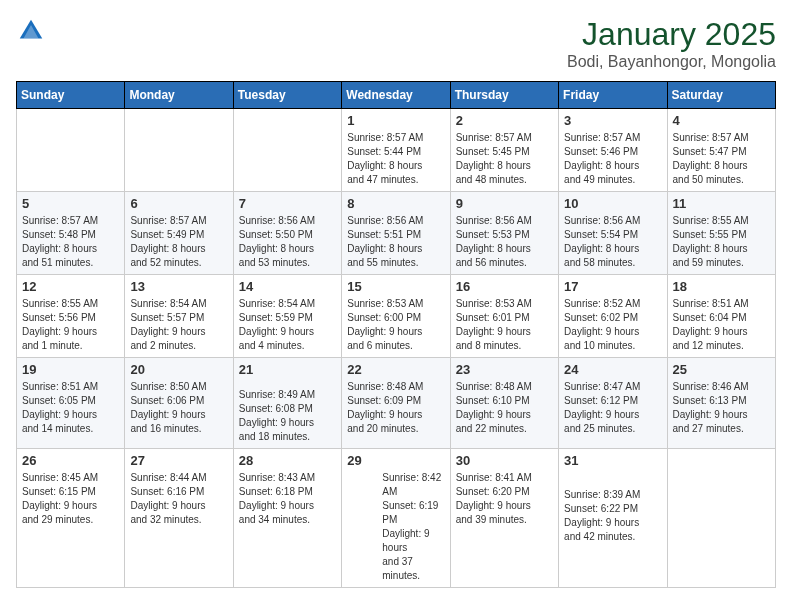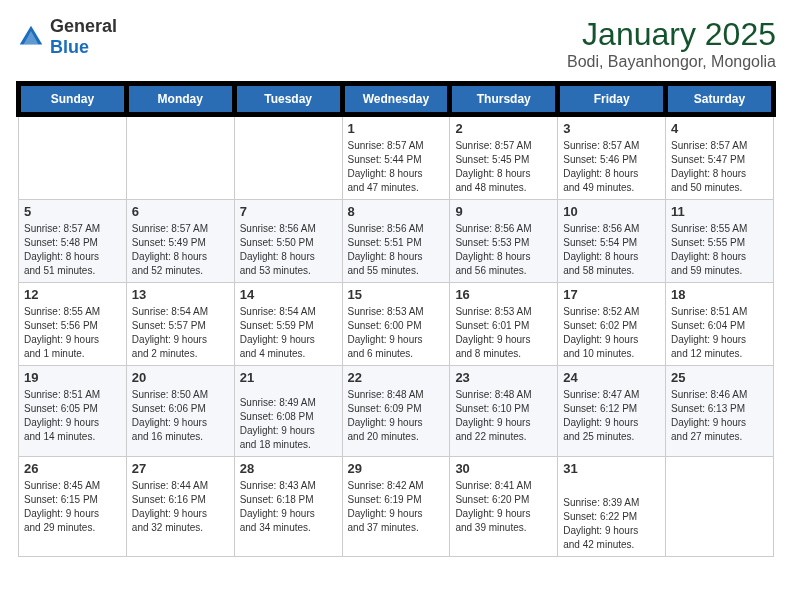--- a/index.html
+++ b/index.html
@@ -34,22 +34,22 @@
     .calendar {
       width: 100%;
       border-collapse: collapse;
     }
     .calendar th {
       background: #2a6db5;
       color: #fff;
       padding: 6px 4px;
       font-size: 12px;
       font-weight: bold;
-      text-align: center;
-      border: 5px solid #000000;
+      text-align: left;
+      border: 1px solid #000000;
     }
     .calendar td {
       border: 1px solid #ccc;
       vertical-align: top;
       padding: 4px 5px;
       width: calc(100% / 7);
       min-height: 80px;
       background: #fff;
     }
     .calendar tr:nth-child(even) td {
@@ -72,24 +72,20 @@
   </style>
 </head>
 <body>
 
 <div class="header">
   <div class="logo">
     <svg class="logo-icon" viewBox="0 0 40 40">
       <polygon points="20,5 35,30 5,30" fill="#1a6ebd"></polygon>
       <polygon points="20,12 30,30 10,30" fill="#fff" opacity="0.3"></polygon>
     </svg>
-    <div>
-      <span class="logo-text-general">General</span><br>
-      <span class="logo-text-blue">Blue</span>
-    </div>
   </div>
   <div class="title-block">
     <div class="month-title">January 2025</div>
     <div class="location-title">Bodi, Bayanhongor, Mongolia</div>
   </div>
 </div>
 
 <table class="calendar">
   <thead>
     <tr id="weekday-header">
@@ -306,21 +302,21 @@
         </td>
         <td>
           <div class="day-number">28</div>
           <div class="day-info" style="white-space: pre-line;">Sunrise: 8:43 AM
 Sunset: 6:18 PM
 Daylight: 9 hours
 and 34 minutes.</div>
         </td>
         <td>
           <div class="day-number">29</div>
-          <div class="day-info" style="white-space: pre-line;">Sunrise: 8:42 AM
+          <div class="day-info" style="white-space: pre-line; margin-left: 35px;">Sunrise: 8:42 AM
 Sunset: 6:19 PM
 Daylight: 9 hours
 and 37 minutes.</div>
         </td>
         <td>
           <div class="day-number">30</div>
           <div class="day-info" style="white-space: pre-line;">Sunrise: 8:41 AM
 Sunset: 6:20 PM
 Daylight: 9 hours
 and 39 minutes.</div>

